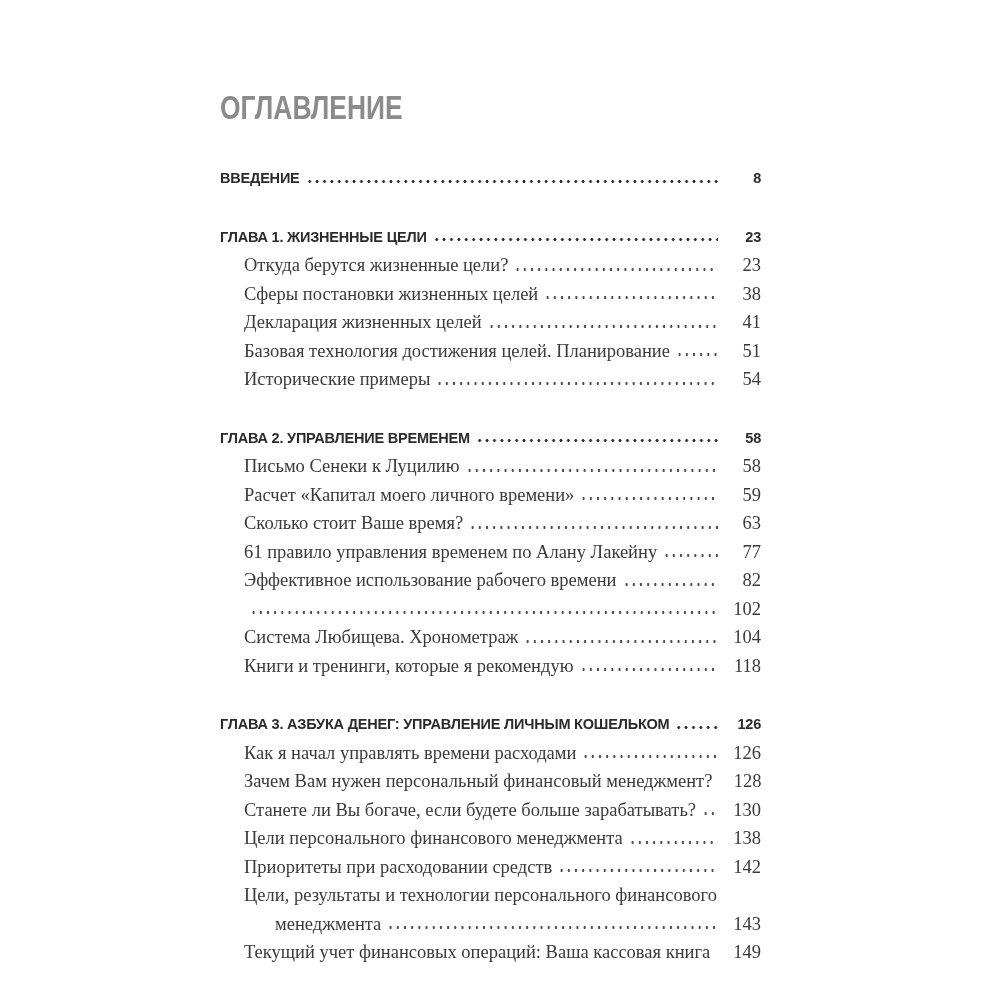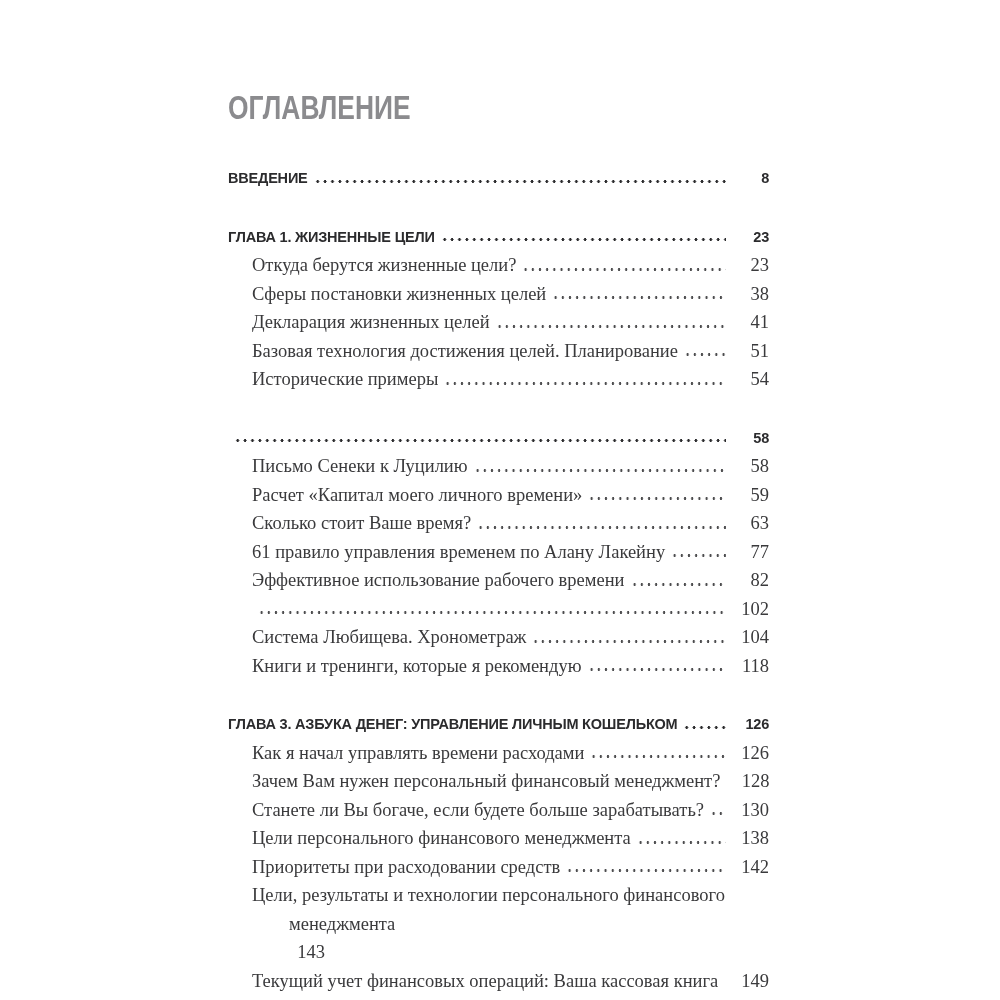--- a/index.html
+++ b/index.html
@@ -4,21 +4,21 @@
 <style>
   * { margin: 0; padding: 0; box-sizing: border-box; }
   html, body {
     width: 1000px; height: 1000px;
     background: #ffffff;
     font-family: "Liberation Serif", serif;
     overflow: hidden;
   }
   .page {
     position: absolute;
-    left: 228px; top: 90px;
+    left: 220px; top: 90px;
     width: 541px;
   }
   .toc-title {
     font-family: "Liberation Sans", sans-serif;
     font-weight: bold;
     font-size: 33px;
     line-height: 36px;
     letter-spacing: 0px;
     color: #8b8b8e;
     transform: scaleX(0.8);
@@ -63,21 +63,21 @@
     background-size: 7.4px 3.4px;
     margin-bottom: 1px;
   }
   section:first-of-type .row.chapter { margin-top: 0; }
   
   .row.item {
     font-size: 18.5px;
     color: #3a3a3c;
     padding-left: 24px;
   }
-  .row.item.cont { padding-left: 55px; flex-direction: column; }
+  .row.item.cont { padding-left: 55px; }
   .row.item.noline .leader { background-image: none; }
 </style>
 </head>
 <body>
 
 <div class="page">
   <h1 class="toc-title">ОГЛАВЛЕНИЕ</h1>
   <div id="toc-body">
       <section>
         <div class="row chapter">
@@ -113,20 +113,21 @@
     <span class="page-num">51</span>
   </div>
         <div class="row item">
     <span class="label">Исторические примеры</span>
     <span class="leader"></span>
     <span class="page-num">54</span>
   </div>
       </section>
       <section>
         <div class="row chapter">
+    <span class="label">ГЛАВА 2. УПРАВЛЕНИЕ ВРЕМЕНЕМ</span>
     <span class="leader"></span>
     <span class="page-num">58</span>
   </div>
         <div class="row item">
     <span class="label">Письмо Сенеки к Луцилию</span>
     <span class="leader"></span>
     <span class="page-num">58</span>
   </div>
         <div class="row item">
     <span class="label">Расчет «Капитал моего личного времени»</span>

